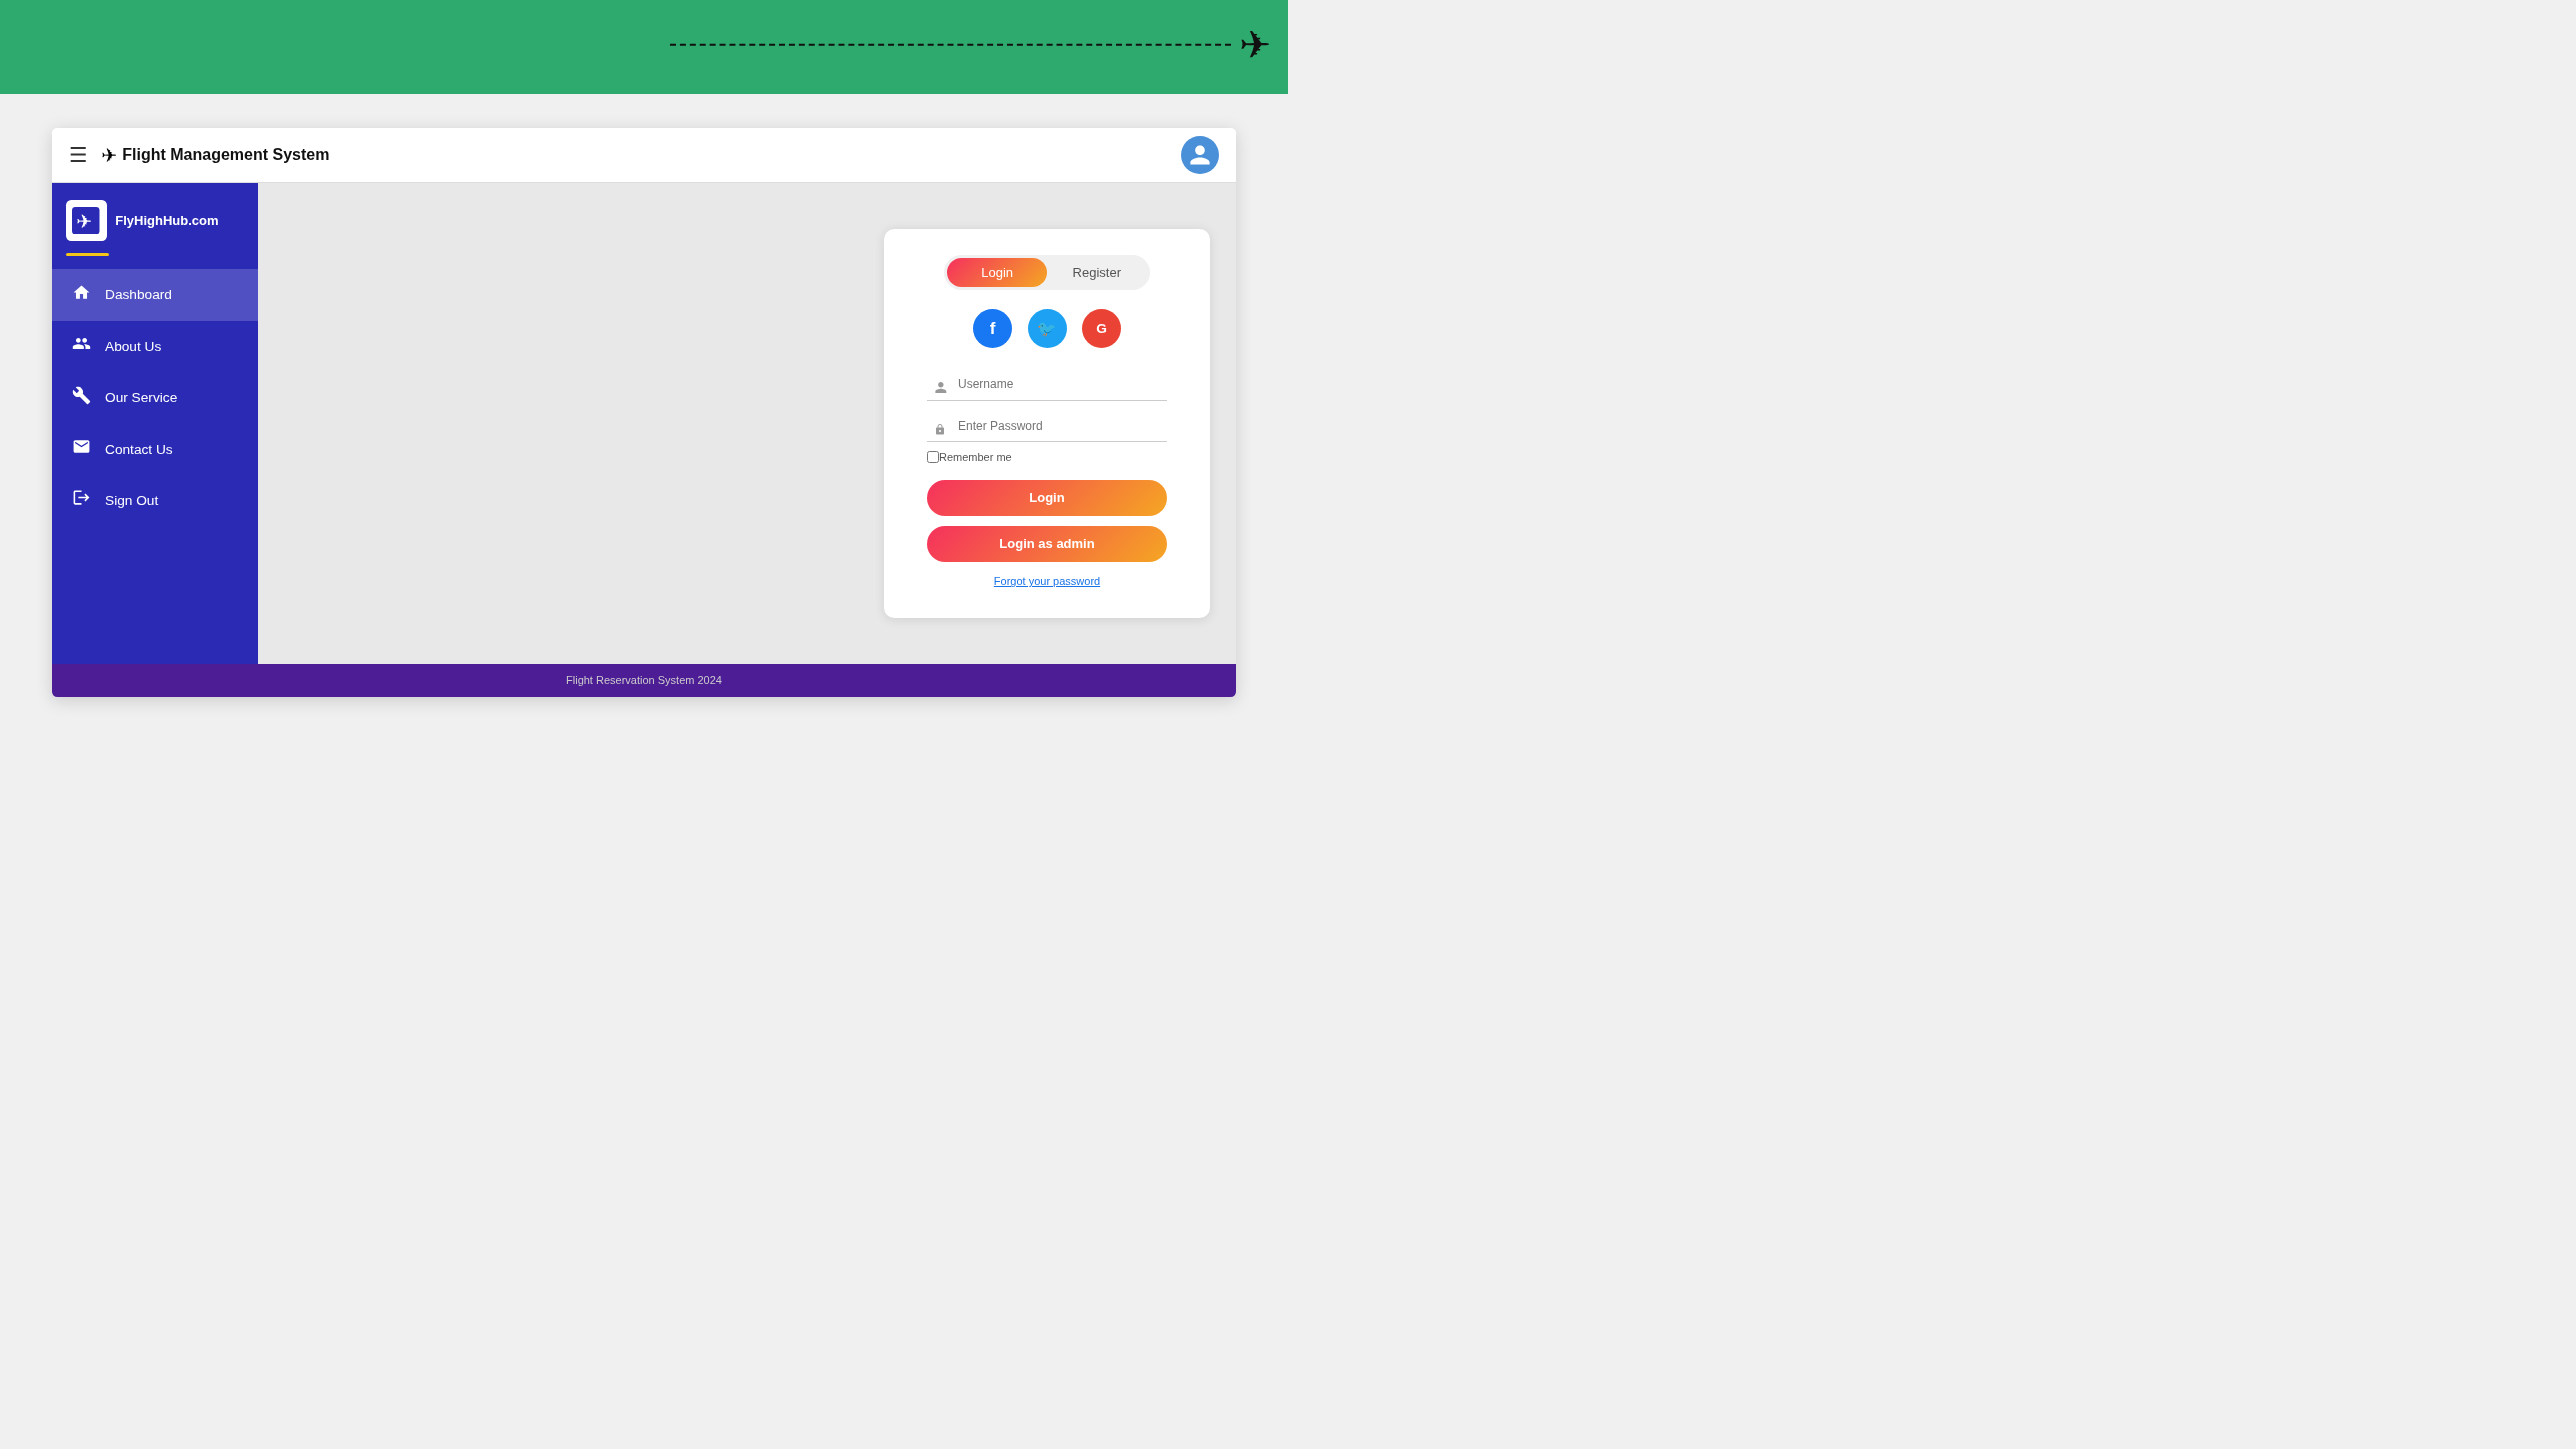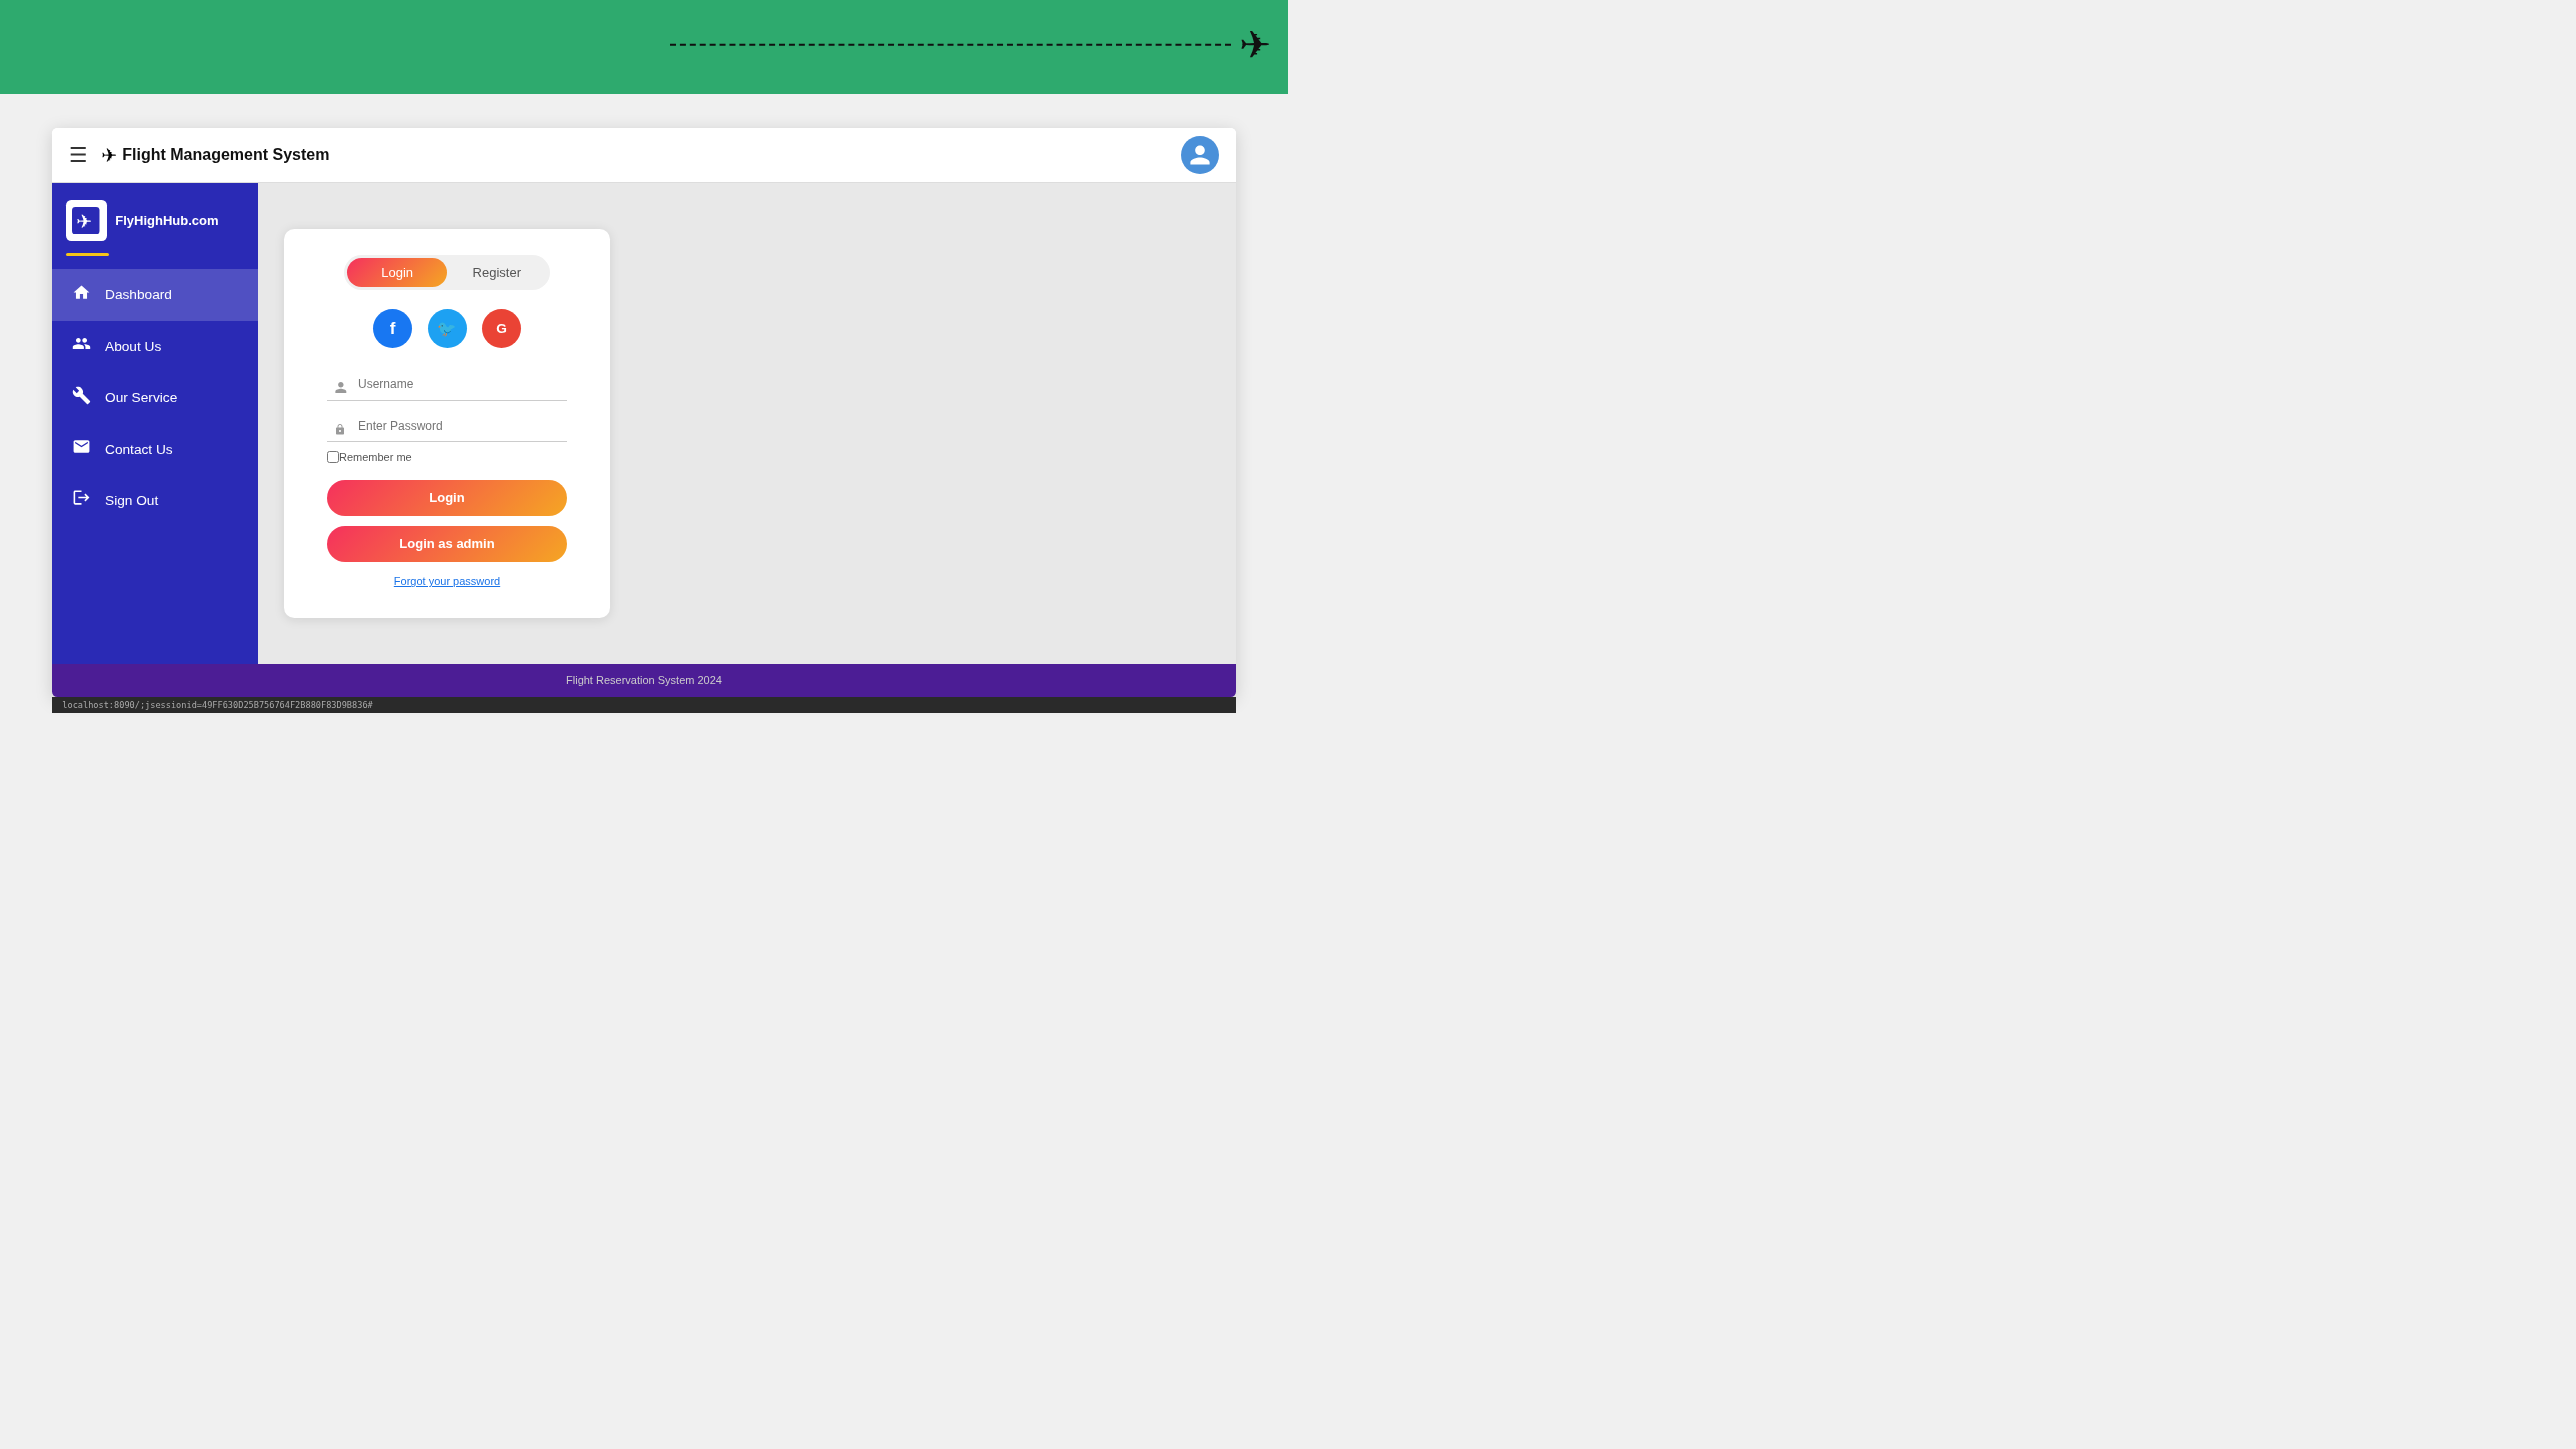--- a/index.html
+++ b/index.html
@@ -174,21 +174,21 @@
       font-size: 13.7px;
       text-align: right;
     }
 
     
     .main-panel {
       flex: 1;
       background: #e8e8e8;
       display: flex;
       align-items: center;
-      justify-content: flex-start;
+      justify-content: flex-end;
       padding: 26px;
     }
 
     
     .login-card {
       background: white;
       border-radius: 10.3px;
       padding: 26px 43px 31px 43px;
       width: 326px;
       box-shadow: 0 1.7px 10.3px rgba(0,0,0,0.1);
@@ -475,17 +475,14 @@
         </div>
       </div>
     </div>
 
     <div class="app-footer">
       <span>Flight Reservation System 2024</span>
     </div>
 
   </div>
 
-  <div class="url-bar">
-    <span>localhost:8090/;jsessionid=49FF630D25B756764F2B880F83D9B836#</span>
-  </div>
 </div>
 
 
 </body></html>

